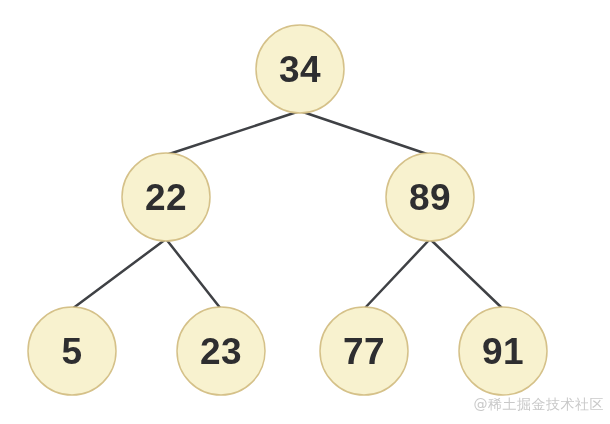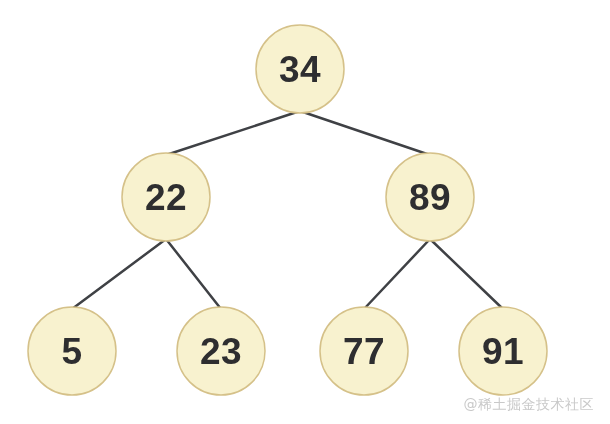--- a/index.html
+++ b/index.html
@@ -24,21 +24,21 @@
   }
   .node-label {
     font-family: "Liberation Sans", sans-serif;
     font-size: 37px;
     font-weight: 600;
     letter-spacing: 0.5px;
   }
   .watermark {
     position: absolute;
     top: 396px;
-    right: 16px;
+    right: 6px;
     font-family: "DejaVu Sans", sans-serif;
     font-size: 14px;
     letter-spacing: 0.5px;
     user-select: none;
     white-space: nowrap;
   }
 </style>
 </head>
 <body>
 

